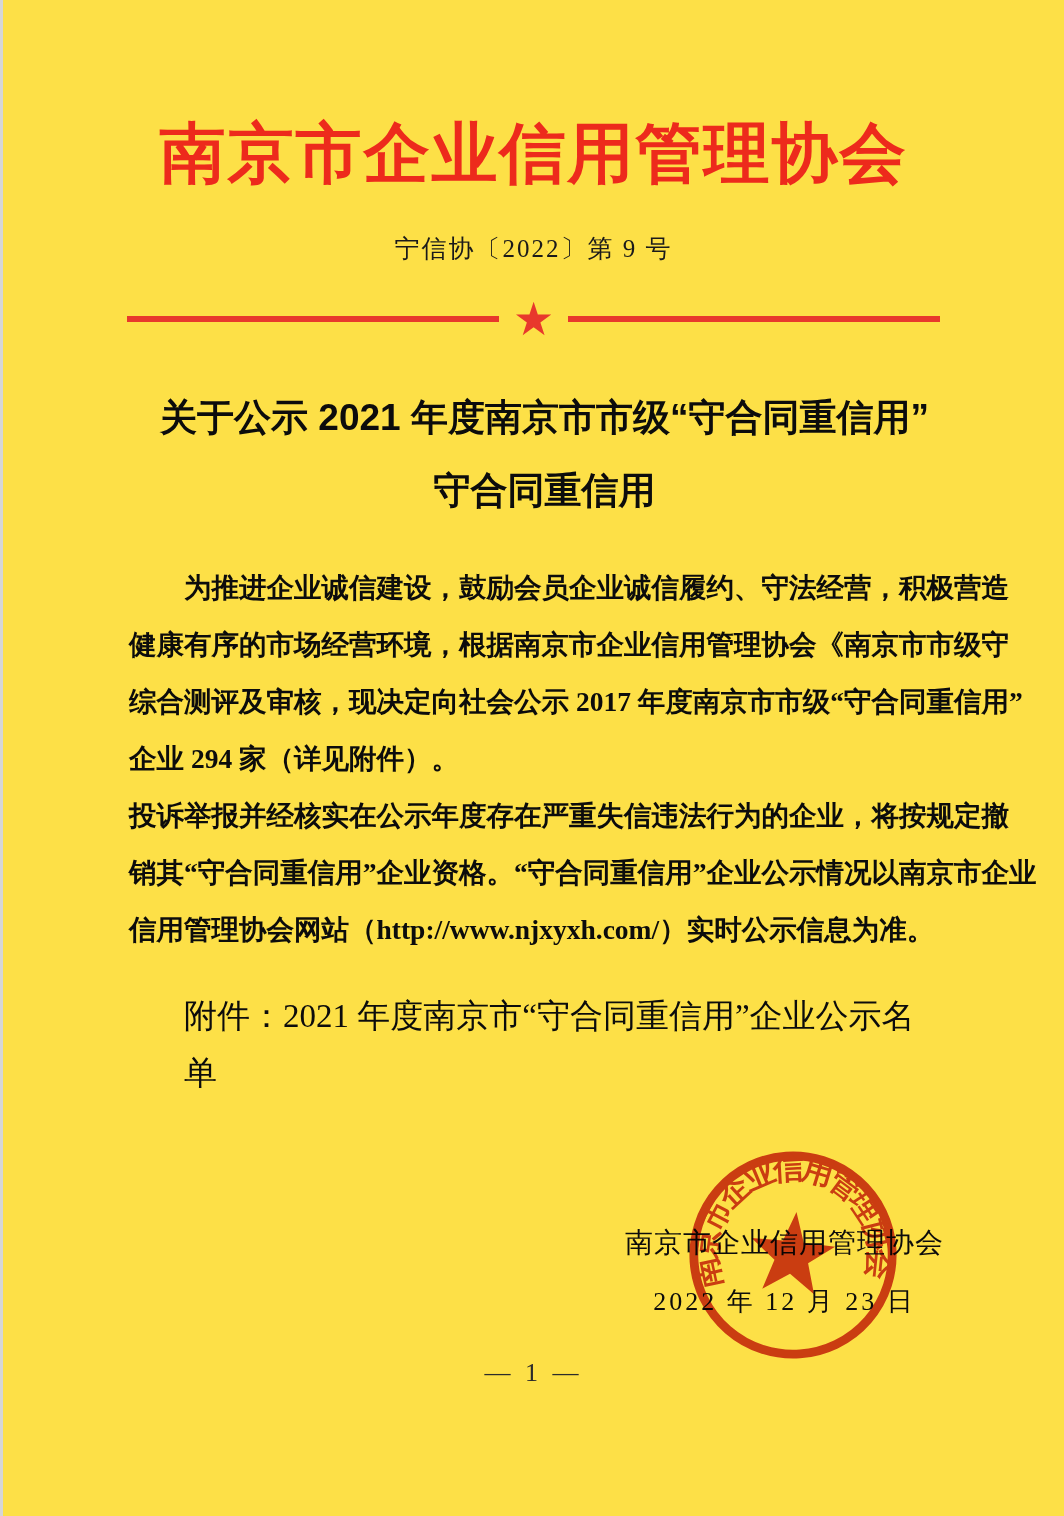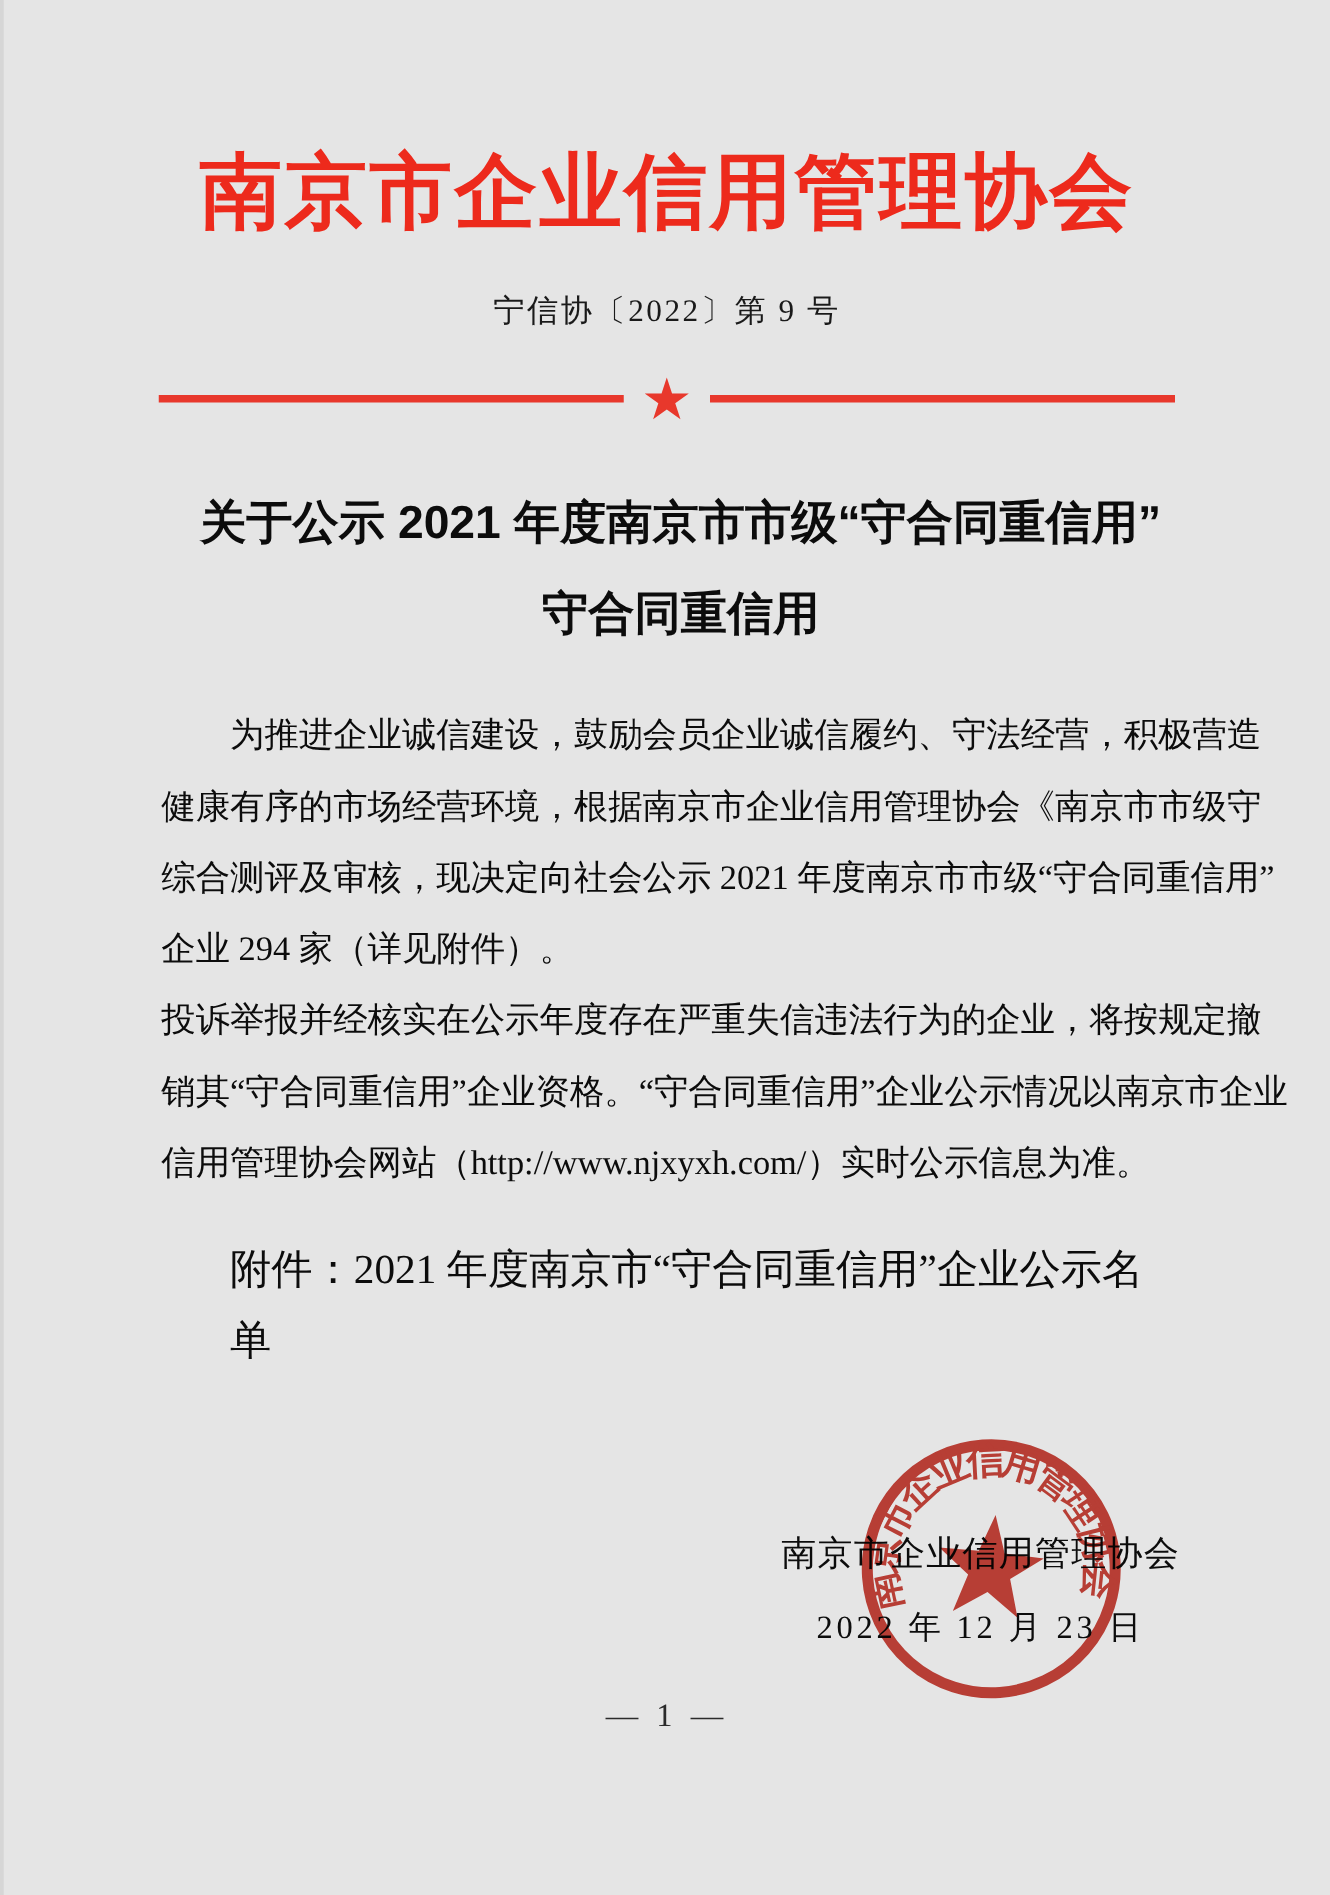--- a/index.html
+++ b/index.html
@@ -1,19 +1,19 @@
 <!DOCTYPE html>
 <html lang="zh"><head>
 <meta charset="utf-8">
 <style>
   html,body{margin:0;padding:0;background:#ffffff;}
   .page{
     position:relative;
     width:1064px;height:1516px;
-    background:#e5e5e5;
+    background:#fde047;
     border-left:3px solid #d6d6d6;
     box-sizing:border-box;
     overflow:hidden;
     font-family:"Liberation Serif", serif;
     color:#111;
   }
   .org-header{
     margin-top:116px;
     text-align:center;
     font-family:"Liberation Sans", sans-serif;
@@ -61,20 +61,21 @@
   .body-text{
     margin:32px 126px 0 126px;
     font-size:27.5px;
     line-height:57px;
     color:#0c0c0c;
   }
   .bline{
     text-align:justify;
     text-align-last:justify;
     white-space:nowrap;
+    font-weight:bold;
   }
   .bline.last{
     text-align:left;
     text-align-last:left;
   }
   .bline.indent{
     padding-left:55px;
   }
   .attachment{
     margin:30px 126px 0 126px;
@@ -133,21 +134,21 @@
   </div>
 
   <div class="doc-title">
     <div>关于公示 2021 年度南京市市级“守合同重信用”</div>
     <div>守合同重信用</div>
   </div>
 
   <div class="body-text">
     <div class="bline indent">为推进企业诚信建设，鼓励会员企业诚信履约、守法经营，积极营造</div>
     <div class="bline">健康有序的市场经营环境，根据南京市企业信用管理协会《南京市市级守</div>
-    <div class="bline">综合测评及审核，现决定向社会公示 2021 年度南京市市级“守合同重信用”</div>
+    <div class="bline">综合测评及审核，现决定向社会公示 2017 年度南京市市级“守合同重信用”</div>
     <div class="bline last">企业 294 家（详见附件）。</div>
     <div class="bline">投诉举报并经核实在公示年度存在严重失信违法行为的企业，将按规定撤</div>
     <div class="bline">销其“守合同重信用”企业资格。“守合同重信用”企业公示情况以南京市企业</div>
     <div class="bline last">信用管理协会网站（http://www.njxyxh.com/）实时公示信息为准。</div>
   </div>
 
   <div class="attachment">附件：2021 年度南京市“守合同重信用”企业公示名单</div>
 
   <div class="signature">
     <div class="sig-name">南京市企业信用管理协会</div>

